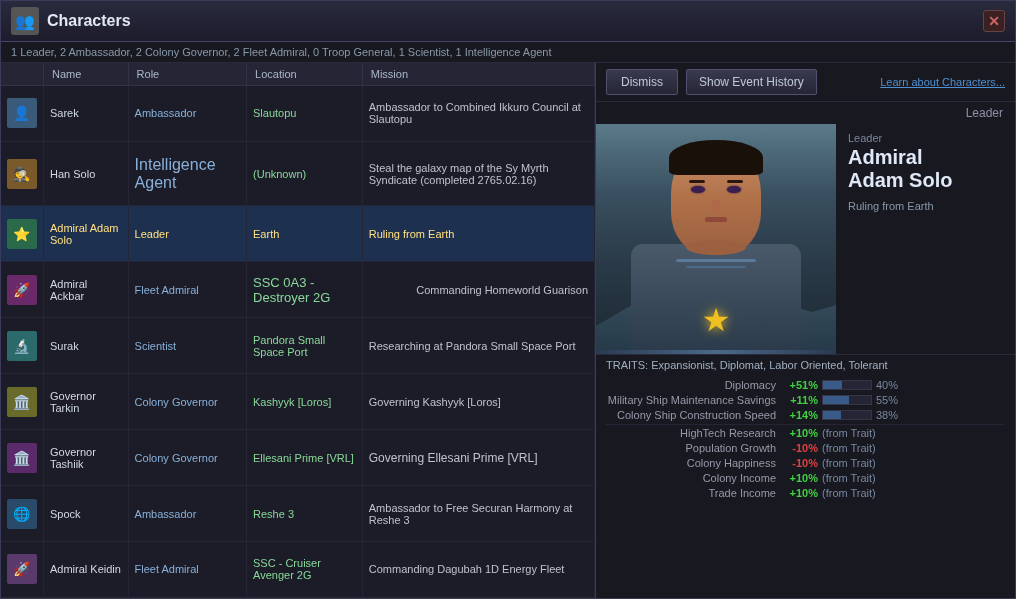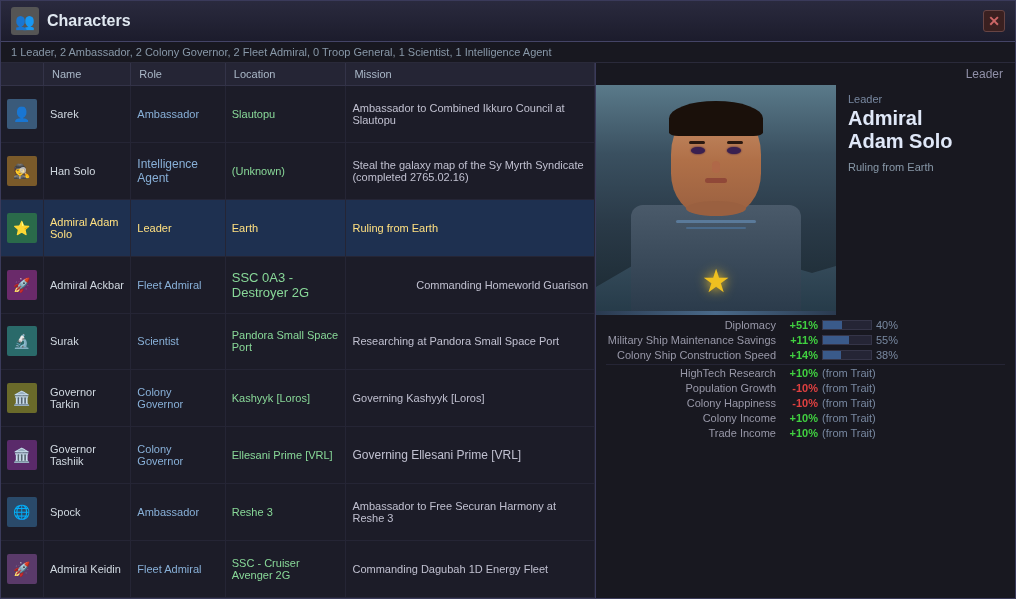--- a/index.html
+++ b/index.html
@@ -322,21 +322,21 @@
     <td style="color:#88d898; font-size:11px;">Slautopu</td>
     <td style="color:#c0c0d0; font-size:11px;">Ambassador to Combined Ikkuro Council at Slautopu</td>
   </tr>
             <tr>
     <td class="avatar-cell">
       <div class="avatar-img" style="background:#7a5a2a; width:30px; height:30px; border-radius:2px;">
         <span style="font-size:14px;">🕵️</span>
       </div>
     </td>
     <td style="color:#d0d8e0; font-size:11px;">Han Solo</td>
-    <td style="color:#88b0d8; font-size:12px;">Intelligence Agent</td>
+    <td style="color:#88b0d8; font-size:16px;">Intelligence Agent</td>
     <td style="color:#88d898; font-size:11px;">(Unknown)</td>
     <td style="color:#c0c0d0; font-size:11px;">Steal the galaxy map of the Sy Myrth Syndicate (completed 2765.02.16)</td>
   </tr>
             <tr class="selected">
     <td class="avatar-cell">
       <div class="avatar-img" style="background:#2a6a4a; width:30px; height:30px; border-radius:2px;">
         <span style="font-size:14px;">⭐</span>
       </div>
     </td>
     <td style="color:#ffe080; font-size:11px;">Admiral Adam Solo</td>
@@ -409,20 +409,25 @@
     <td style="color:#88b0d8; font-size:11px;">Fleet Admiral</td>
     <td style="color:#88d898; font-size:11px;">SSC - Cruiser Avenger 2G</td>
     <td style="color:#c0c0d0; font-size:11px;">Commanding Dagubah 1D Energy Fleet</td>
   </tr>
           </tbody>
       </table>
     </div>
 
     <div class="right-panel">
 
+      <div class="right-header">
+        <button class="btn-dismiss">Dismiss</button>
+        <button class="btn-event-history">Show Event History</button>
+        <span class="learn-link">Learn about Characters...</span>
+      </div>
 
       <div class="right-body">
 
         <div style="display:flex; width:100%; flex-direction: column; align-items:center; background:#181820;">
 
           <div style="width:100%; text-align:right; padding:4px 12px;">
             <span style="font-size:12px; color:#9090a8;">Leader</span>
           </div>
 
           <div style="display:flex; gap:0; width:100%;">
@@ -462,20 +467,23 @@
               <div style="font-size:11px; color:#7888a0; margin-bottom:2px;">Leader</div>
               <div style="font-size:20px; color:#e0e8f8; font-weight:bold; line-height:1.15;">
                 <span>Admiral</span><br>
                 <span>Adam Solo</span>
               </div>
               <div style="margin-top:8px; font-size:11px; color:#8898a8;">Ruling from Earth</div>
             </div>
           </div>
         </div>
 
+        <div class="traits-section">
+          <span>TRAITS: Expansionist, Diplomat, Labor Oriented, Tolerant</span>
+        </div>
 
         <div class="stats-grid" id="stats-container">
         <div class="stat-row">
     <div class="stat-name">Diplomacy</div>
     <div class="stat-value" style="color:#40d040;">+51%</div>
     <div class="stat-bar-container">
       <div class="stat-bar-fill" style="width:40%;"></div>
     </div>
     <div class="stat-note">40%</div>
   </div>

